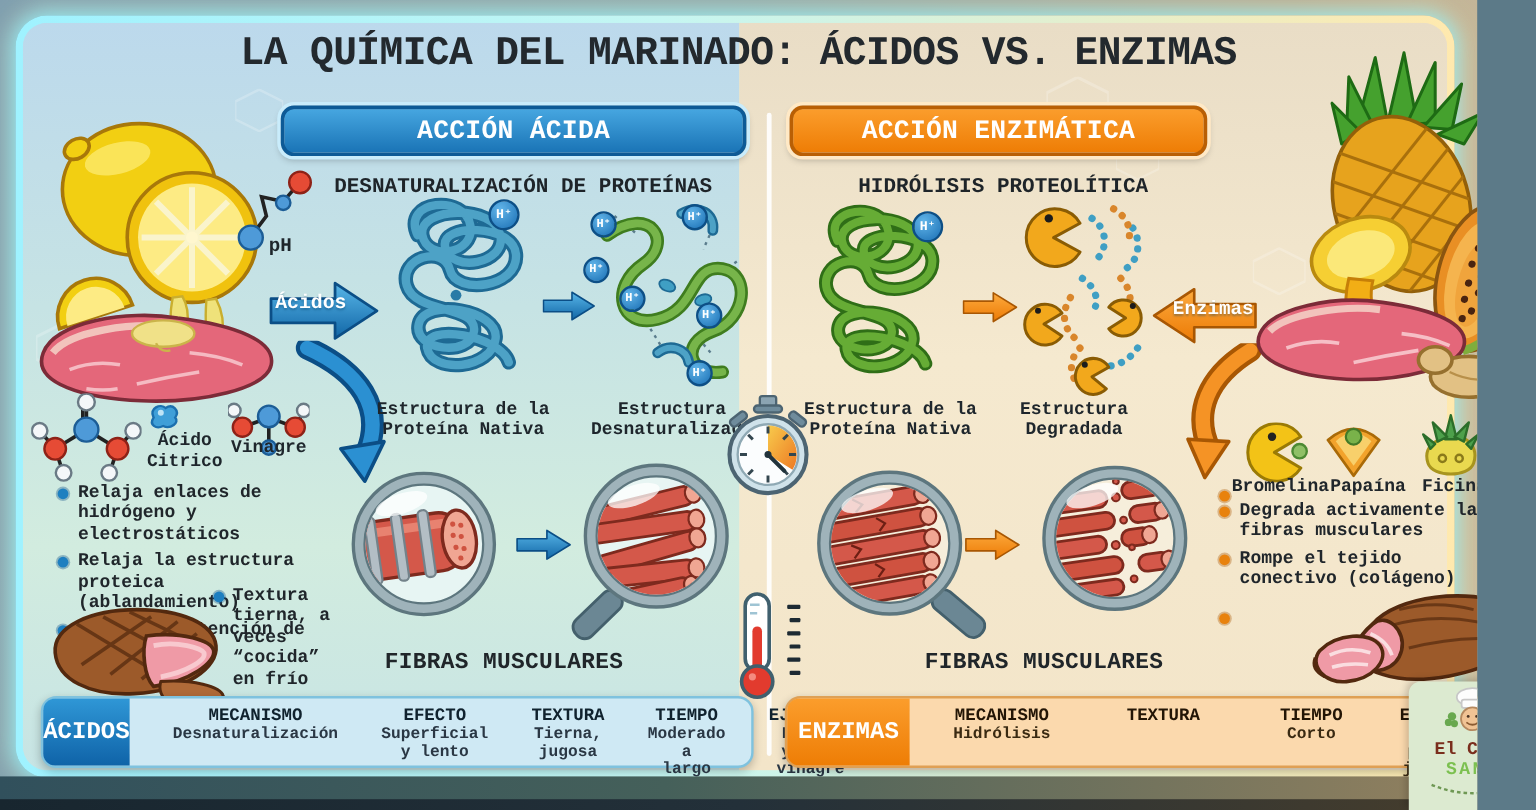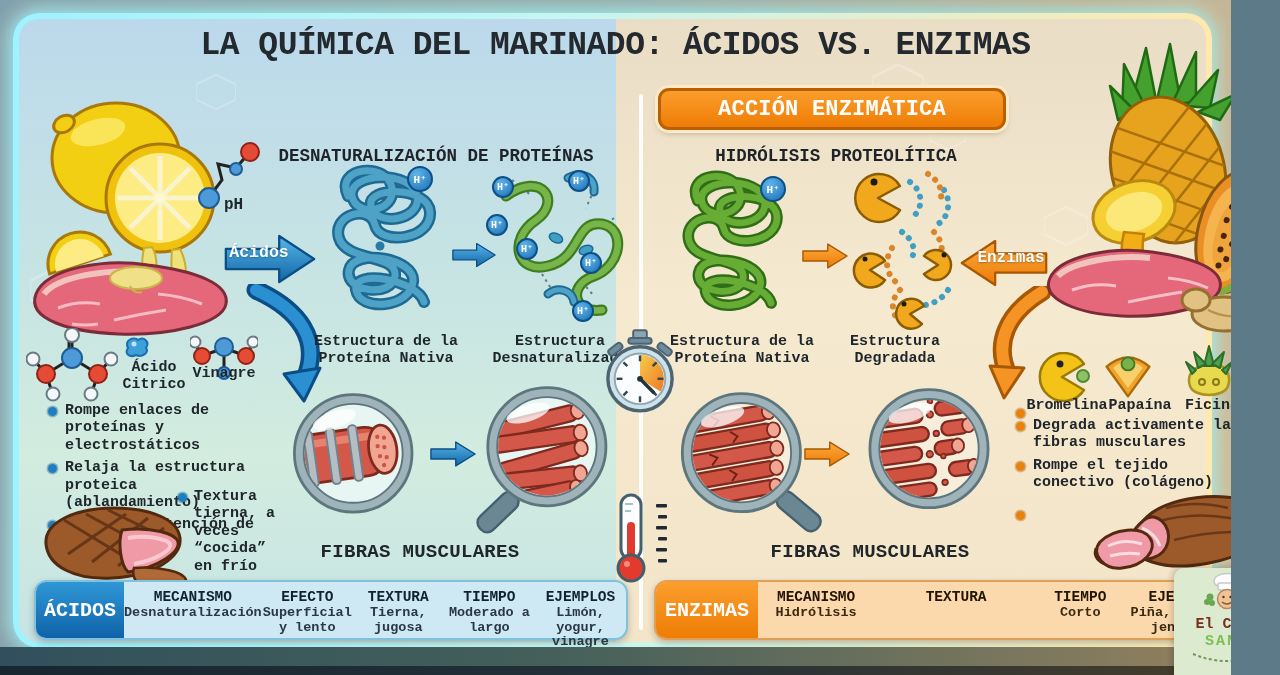--- a/index.html
+++ b/index.html
@@ -46,21 +46,21 @@
   .bdot.orange{background:#e8820d;box-shadow:0 0 0 1.5px rgba(169,87,3,.35);}
   .note{position:absolute;display:flex;gap:7px;font-size:15px;font-weight:700;color:#20262b;line-height:1.16;}
   .enz-name{position:absolute;transform:translateX(-50%);font-size:15px;font-weight:700;color:#20262b;white-space:nowrap;}
   
   .table{position:absolute;height:60px;border-radius:13px;display:flex;align-items:stretch;box-shadow:0 3px 7px rgba(0,0,0,.22);}
   .table-acid{left:34px;top:580px;width:594px;background:#cfe9f4;border:2px solid #7fc2de;}
   .table-enz{left:654px;top:580px;width:592px;background:#fbd9ad;border:2px solid #dfa055;}
   .t-badge{display:flex;align-items:center;justify-content:center;color:#fff;font-weight:800;font-size:20px;border-radius:10px 0 0 10px;}
   .table-acid .t-badge{width:88px;background:linear-gradient(180deg,#2f97d6 0%,#0f63a8 100%);}
   .table-enz .t-badge{width:102px;background:linear-gradient(180deg,#fb9d2c 0%,#ee7d05 100%);}
-  .t-col{flex:1;display:flex;flex-direction:column;align-items:center;padding-top:7px;}
+  .t-col{flex:1;display:flex;flex-direction:column;align-items:center;padding-top:7px;padding-left:36px;}
   .t-h{font-size:14.5px;font-weight:800;color:#10222e;}
   .t-v{font-size:13.5px;font-weight:700;color:#2a3744;text-align:center;line-height:1.08;margin-top:1px;}
   .table-enz .t-h{color:#231505;}
   .table-enz .t-v{color:#3a2a12;}
   
   .logo{position:absolute;left:1174px;top:568px;width:106px;height:107px;background:#dcead0;border-radius:10px 0 0 0;
     display:flex;flex-direction:column;align-items:center;padding-top:4px;box-shadow:-2px -2px 6px rgba(0,0,0,.18);}
   .logo-l1{font-size:15px;font-weight:800;color:#7a2e1d;margin-top:-2px;}
   .logo-l2{font-size:15px;font-weight:800;color:#7cc050;letter-spacing:2px;margin-top:0px;}
   
@@ -97,20 +97,23 @@
   <svg class="hex" style="left:1044px;top:206px;width:44px;height:40px" viewBox="0 0 60 52">
       <polygon points="30,0 60,15 60,37 30,52 0,37 0,15"></polygon>
     </svg>
   <svg class="hex" style="left:930px;top:118px;width:36px;height:32px" viewBox="0 0 60 52">
       <polygon points="30,0 60,15 60,37 30,52 0,37 0,15"></polygon>
     </svg>
 
   <div class="divider"></div>
 
   <div class="title">LA QUÍMICA DEL MARINADO: ÁCIDOS VS. ENZIMAS</div>
+  <div class="banner banner-acid">
+    <span>ACCIÓN ÁCIDA</span>
+  </div>
   <div class="banner banner-enz">
     <span>ACCIÓN ENZIMÁTICA</span>
   </div>
   <div class="subhead" style="left:436px;top:146px">DESNATURALIZACIÓN DE PROTEÍNAS</div>
   <div class="subhead" style="left:836px;top:146px">HIDRÓLISIS PROTEOLÍTICA</div>
 
   <svg class="a" style="left:18px;top:72px" width="222" height="266" viewBox="0 0 222 266">
     <ellipse cx="98" cy="86" rx="64" ry="55" fill="#f2cf12" stroke="#a8780a" stroke-width="3"></ellipse>
     <ellipse cx="46" cy="52" rx="11" ry="8" fill="#f2cf12" stroke="#a8780a" stroke-width="3" transform="rotate(-30 46 52)"></ellipse>
     <ellipse cx="80" cy="60" rx="28" ry="13" fill="#fbe96a" opacity=".8" transform="rotate(-14 80 60)"></ellipse>
@@ -252,21 +255,21 @@
     <circle cx="56" cy="24" r="8" fill="#e64b35" stroke="#8e2217" stroke-width="2"></circle>
     <circle cx="5" cy="10" r="5.5" fill="#f4f7f9" stroke="#6a7a85" stroke-width="2"></circle>
     <circle cx="63" cy="10" r="5.5" fill="#f4f7f9" stroke="#6a7a85" stroke-width="2"></circle>
     <circle cx="34" cy="41" r="6" fill="#4e9ad8" stroke="#1c5d96" stroke-width="2"></circle>
   </svg>
   <div class="cap" style="left:224px;top:366px">Vinagre</div>
 
   <div class="blist" style="left:48px;top:402px;width:228px">
     <div class="bitem">
         <span class="bdot"></span>
-        <span>Rompe enlaces de proteínas y electrostáticos</span>
+        <span>Relaja enlaces de hidrógeno y electrostáticos</span>
       </div>
     <div class="bitem">
         <span class="bdot"></span>
         <span>Relaja la estructura proteica (ablandamiento)</span>
       </div>
     <div class="bitem">
         <span class="bdot"></span>
         <span>Corto la retención de agua</span>
       </div>
   </div>

